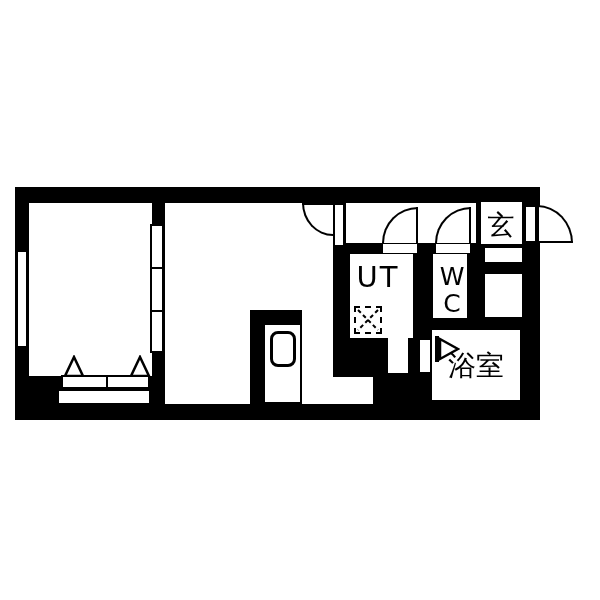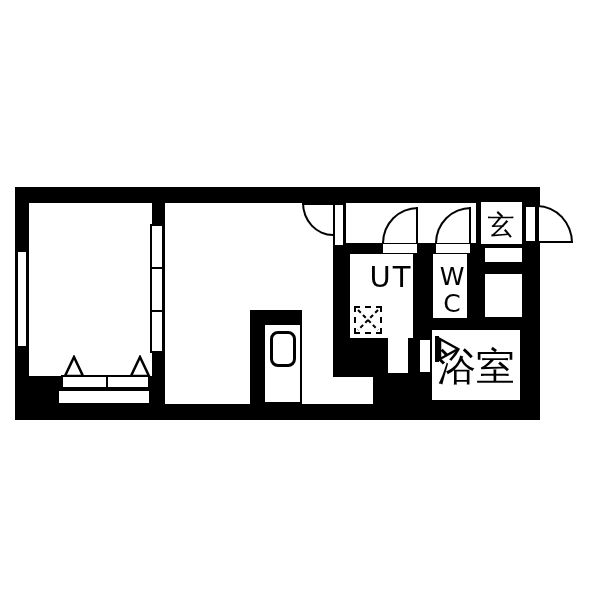--- a/index.html
+++ b/index.html
@@ -52,24 +52,24 @@
   .ent-leaf{left:509px;top:18px;width:13px;height:38px;}
   .ent-disc{left:522px;top:18px;width:36px;height:38px;background:#fff;
             border:2.5px solid #000;border-top-right-radius:100% 100%;}
   
   .washer{left:339px;top:119px;width:28px;height:28px;border:2px dashed #000;background:#fff;}
   .bath-door-icon{left:419px;top:149px;width:26px;height:26px;}
   
   .lbl{transform:translate(-50%,-50%);white-space:nowrap;line-height:1;}
   .lbl-western{left:80px;top:77px;font-size:40px;}
   .lbl-ldk{left:250px;top:51px;font-size:43px;}
-  .lbl-ut{left:376px;top:90px;font-size:29px;letter-spacing:2px;}
+  .lbl-ut{left:363px;top:90px;font-size:29px;letter-spacing:2px;}
   .lbl-wc{left:437px;top:103px;font-size:25px;text-align:center;line-height:27px;}
   .lbl-genkan{left:486px;top:37px;font-size:27px;}
-  .lbl-bath{left:461px;top:179px;font-size:39px;}
+  .lbl-bath{left:461px;top:179px;font-size:28px;}
 </style>
 </head>
 <body>
 
 <div class="canvas">
   <div class="plan">
 
     <div class="room western"></div>
 
     <div class="slide">

